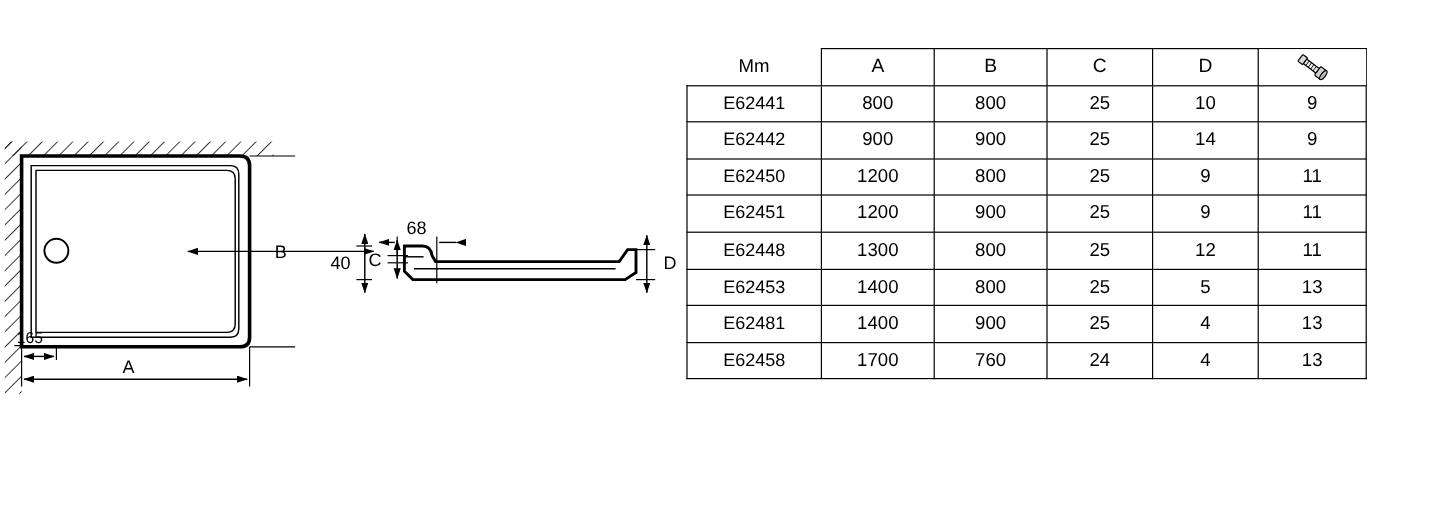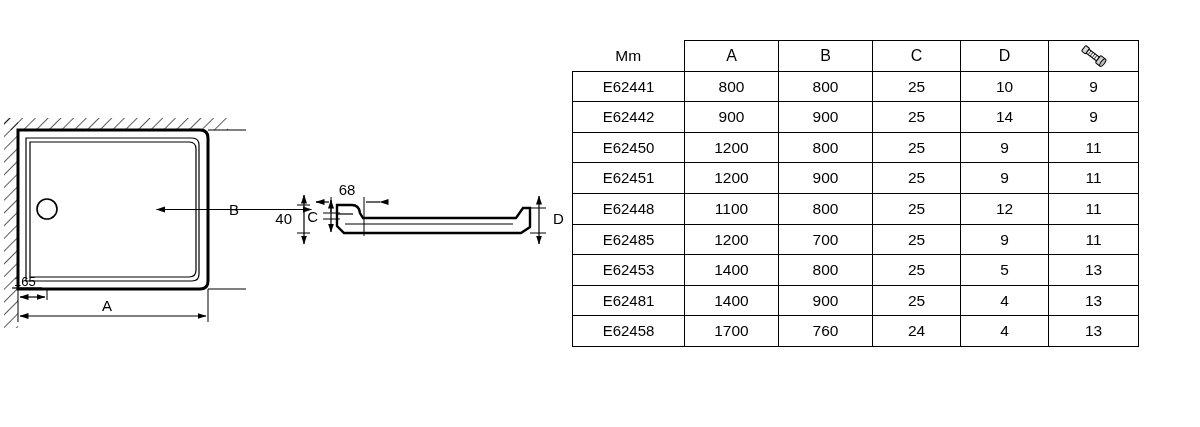--- a/index.html
+++ b/index.html
@@ -259,32 +259,24 @@
         <tr>
           <td class="code-cell">E62451</td>
           <td>1200</td>
           <td>900</td>
           <td>25</td>
           <td>9</td>
           <td>11</td>
         </tr>
         <tr>
           <td class="code-cell">E62448</td>
-          <td>1100</td>
+          <td>1300</td>
           <td>800</td>
           <td>25</td>
           <td>12</td>
-          <td>11</td>
-        </tr>
-        <tr>
-          <td class="code-cell">E62485</td>
-          <td>1200</td>
-          <td>700</td>
-          <td>25</td>
-          <td>9</td>
           <td>11</td>
         </tr>
         <tr>
           <td class="code-cell">E62453</td>
           <td>1400</td>
           <td>800</td>
           <td>25</td>
           <td>5</td>
           <td>13</td>
         </tr>

